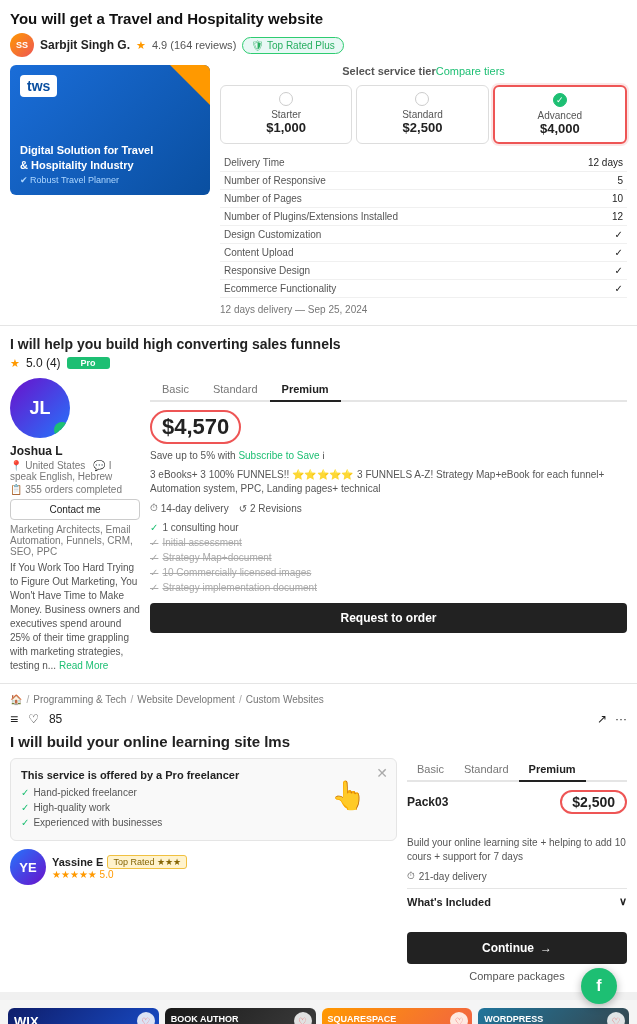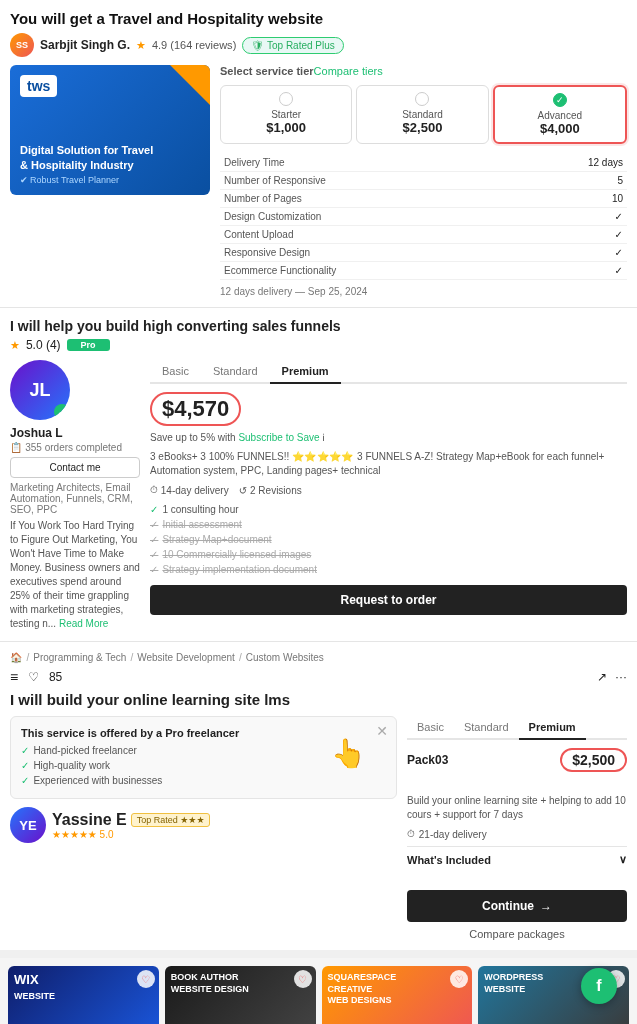--- a/index.html
+++ b/index.html
@@ -97,21 +97,21 @@
     .hero-subtitle {
       color: #acd6ff;
       font-size: 9px;
       margin-top: 3px;
     }
     .service-tier {
       flex: 1;
     }
     .tier-header {
       display: flex;
-      justify-content: flex-start;
+      justify-content: center;
       align-items: center;
       margin-bottom: 8px;
     }
     .tier-header-label { font-size: 11px; font-weight: 600; color: #555; }
     .compare-link { font-size: 11px; color: #1dbf73; cursor: pointer; }
     .tier-options {
       display: flex;
       gap: 4px;
       margin-bottom: 10px;
     }
@@ -364,21 +364,21 @@
       align-items: center;
       gap: 6px;
     }
     .lms-avatar {
       width: 36px; height: 36px;
       border-radius: 50%;
       background: linear-gradient(135deg, #2575fc, #6a11cb);
       display: flex; align-items: center; justify-content: center;
       color: #fff; font-size: 13px; font-weight: 700;
     }
-    .lms-seller-name { font-weight: 700; font-size: 16px; }
+    .lms-seller-name { font-weight: 700; font-size: 11px; }
     .top-rated-yellow {
       background: #fff3cd;
       border: 1px solid #f0c040;
       border-radius: 3px;
       padding: 1px 5px;
       font-size: 9px;
       color: #856404;
     }
     .stars-yellow { color: #f90; font-size: 10px; }
 
@@ -589,20 +589,24 @@
                   <td>Delivery Time</td>
                   <td>12 days</td>
                 </tr>
             <tr>
                   <td>Number of Responsive</td>
                   <td>5</td>
                 </tr>
             <tr>
                   <td>Number of Pages</td>
                   <td>10</td>
+                </tr>
+            <tr>
+                  <td>Number of Plugins/Extensions Installed</td>
+                  <td>12</td>
                 </tr>
             <tr>
                   <td>Design Customization</td>
                   <td class="check-green">✓</td>
                 </tr>
             <tr>
                   <td>Content Upload</td>
                   <td class="check-green">✓</td>
                 </tr>
             <tr>
@@ -628,20 +632,23 @@
       <span><span>5.0</span> (<span>4</span>)</span>
       <div class="pro-badge">Pro</div>
     </div>
     <div class="section2-content">
       <div class="seller-card">
         <div class="seller-card-avatar">
           <span style="color:#fff;font-size:18px;font-weight:900;">JL</span>
           <div class="verified-badge">✓</div>
         </div>
         <div class="seller-card-name">Joshua L</div>
+        <div class="seller-card-meta">
+          📍 <span>United States</span> &nbsp; 💬 <span>I speak English, Hebrew</span>
+        </div>
         <div class="seller-card-meta">📋 <span>355 orders completed</span></div>
         <div class="seller-card-contact">Contact me</div>
         <div class="seller-card-tags">Marketing Architects, Email Automation, Funnels, CRM, SEO, PPC</div>
         <div class="seller-card-desc">
           <span>If You Work Too Hard Trying to Figure Out Marketing, You Won't Have Time to Make Money. Business owners and executives spend around 25% of their time grappling with marketing strategies, testing n...</span>
           <span class="read-more">Read More</span>
         </div>
       </div>
       <div class="pricing-panel">
         <div class="pricing-tabs">

